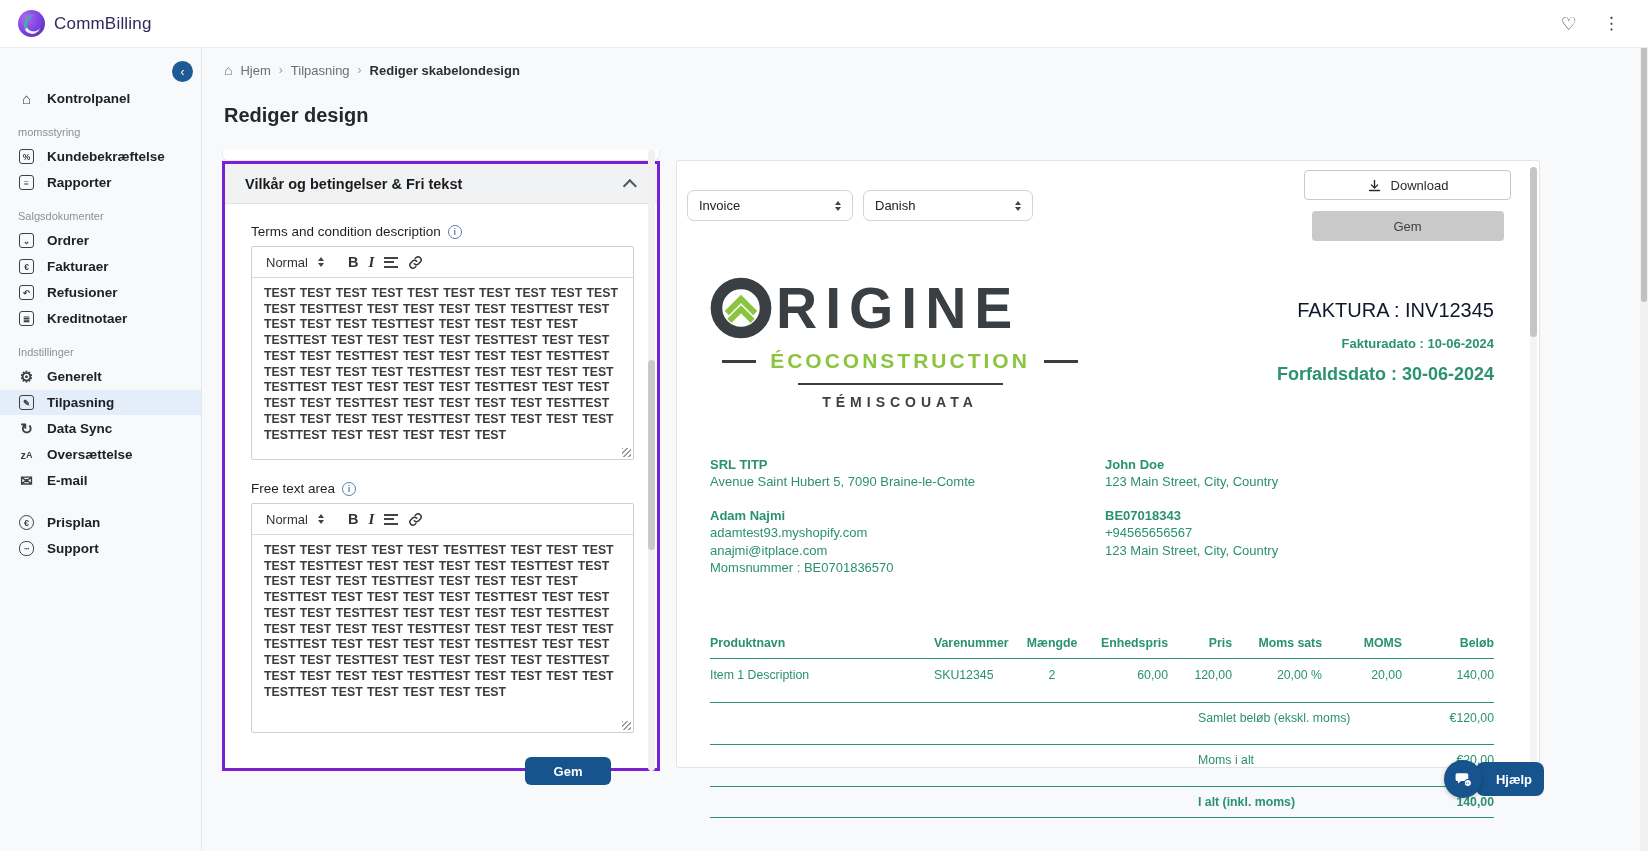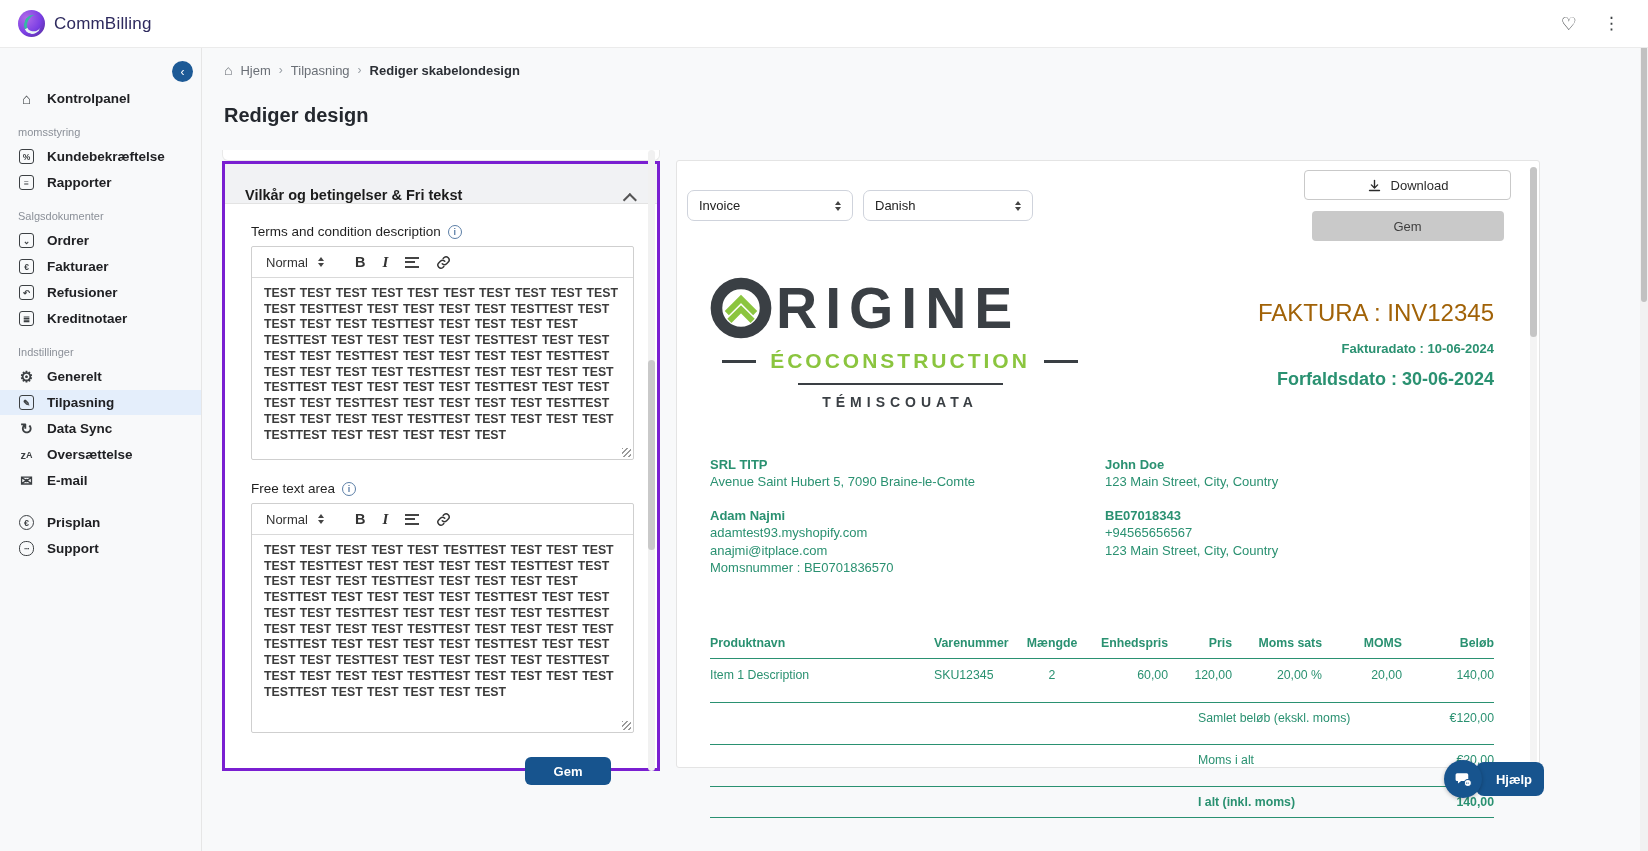--- a/index.html
+++ b/index.html
@@ -34,28 +34,28 @@
   .breadcrumb .home-ic { font-size:14px; color:#6a6f76; }
   .crumb { cursor:pointer; }
   .crumb.current { color:#2b2f35; font-weight:700; cursor:default; }
   .crumb-sep { color:#9aa0a6; font-size:12px; }
   .page-title { position:absolute; left:22px; top:56px; font-size:20px; font-weight:700; color:#24282e; }
 
   
   .left-col { position:absolute; left:20px; top:102px; width:438px; }
   .card-sliver { height:11px; background:#fff; border:1px solid #e9e9e9; border-top:none; border-radius:0 0 6px 6px; width:100%; }
   .tc-panel { margin-top:0px; border:3px solid #7a1fd1; background:#fff; height:610px; position:relative; }
-  .tc-header { height:40px; background:#f1f2f4; border-bottom:1px solid #e3e3e3; display:flex; align-items:flex-end; padding:0 20px; cursor:pointer; }
+  .tc-header { height:40px; background:#f1f2f4; border-bottom:1px solid #e3e3e3; display:flex; align-items:center; padding:0 20px; cursor:pointer; }
   .tc-header .tc-title { font-size:14.5px; font-weight:800; color:#1c1c1c; }
   .chev-up { margin-left:auto; width:10px; height:10px; border-left:2px solid #555; border-top:2px solid #555; transform:rotate(45deg) translateY(3px); }
   .tc-body { padding:20px 23px 0 26px; }
   .field-label { display:flex; align-items:center; gap:7px; font-size:13.5px; color:#1f1f1f; margin-bottom:7px; }
   .info-ic { width:14px; height:14px; border:1.3px solid #5b7ea6; color:#5b7ea6; border-radius:50%; font-size:9px; font-weight:700; display:inline-flex; align-items:center; justify-content:center; font-style:normal; cursor:pointer; }
   .editor { border:1px solid #cfcfcf; border-radius:2px; width:383px; background:#fff; position:relative; }
-  .ed-toolbar { height:31px; border-bottom:1px solid #d9d9d9; display:flex; align-items:center; gap:17px; padding:0 14px; }
+  .ed-toolbar { height:31px; border-bottom:1px solid #d9d9d9; display:flex; align-items:center; gap:10px; padding:0 14px; }
   .ed-style { display:flex; align-items:center; gap:10px; font-size:13px; color:#333; cursor:pointer; min-width:72px; }
   .updown { display:inline-flex; flex-direction:column; gap:2px; }
   .updown i { width:0; height:0; border-left:3.5px solid transparent; border-right:3.5px solid transparent; display:block; }
   .updown i.u { border-bottom:4.5px solid #444; }
   .updown i.d { border-top:4.5px solid #444; }
   .ed-btn { cursor:pointer; color:#333; display:inline-flex; align-items:center; }
   .ed-b { font-weight:800; font-size:14.5px; }
   .ed-i { font-family:"Liberation Serif", serif; font-style:italic; font-weight:700; font-size:15px; }
   .ed-align { display:inline-flex; flex-direction:column; gap:2.5px; }
   .ed-align b { display:block; height:2px; background:#444; width:14px; }
@@ -90,21 +90,21 @@
   .doc-top { display:flex; }
   .logo-block { width:380px; }
   .logo-row1 { display:flex; align-items:center; gap:4px; }
   .logo-word { font-size:57px; font-weight:800; color:#3a3f44; letter-spacing:8px; line-height:1; }
   .logo-row2 { display:flex; align-items:center; justify-content:center; gap:14px; margin-top:10px; }
   .logo-dash { height:3px; width:34px; background:#3a3f44; }
   .logo-eco { color:#8bc53f; font-weight:800; font-size:21px; letter-spacing:3px; }
   .logo-divider { width:205px; height:2px; background:#3a3f44; margin:10px auto 0 auto; }
   .logo-temis { text-align:center; margin-top:9px; font-size:14px; font-weight:800; color:#3a3f44; letter-spacing:5px; }
   .inv-head { margin-left:auto; text-align:right; padding-top:22px; }
-  .inv-no { font-size:24px; color:#a16207; }
+  .inv-no { font-size:20px; color:#0f172a; }
   .inv-date { font-size:13px; font-weight:700; margin-top:14px; }
   .inv-due { font-size:18px; font-weight:700; margin-top:13px; }
 
   .addr-row { display:flex; margin-top:46px; font-size:13px; line-height:1.32; }
   .addr-left { width:395px; }
   .addr-right { margin-left:0; }
   .addr-b { font-weight:800; }
   .addr-gap { height:17px; }
 
   .inv-table { margin-top:60px; font-size:12.3px; }

